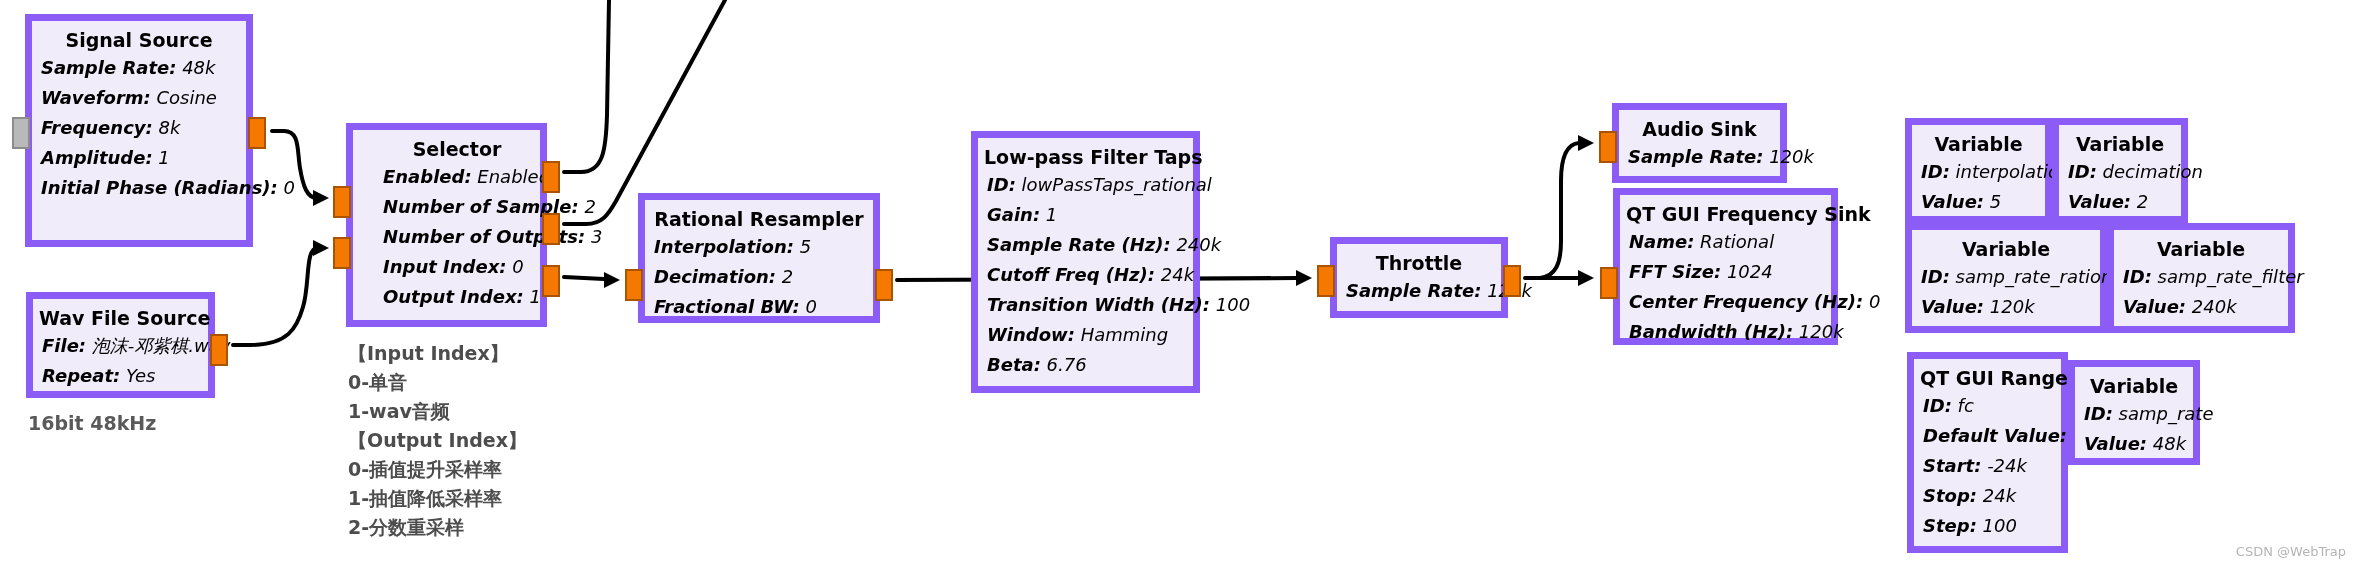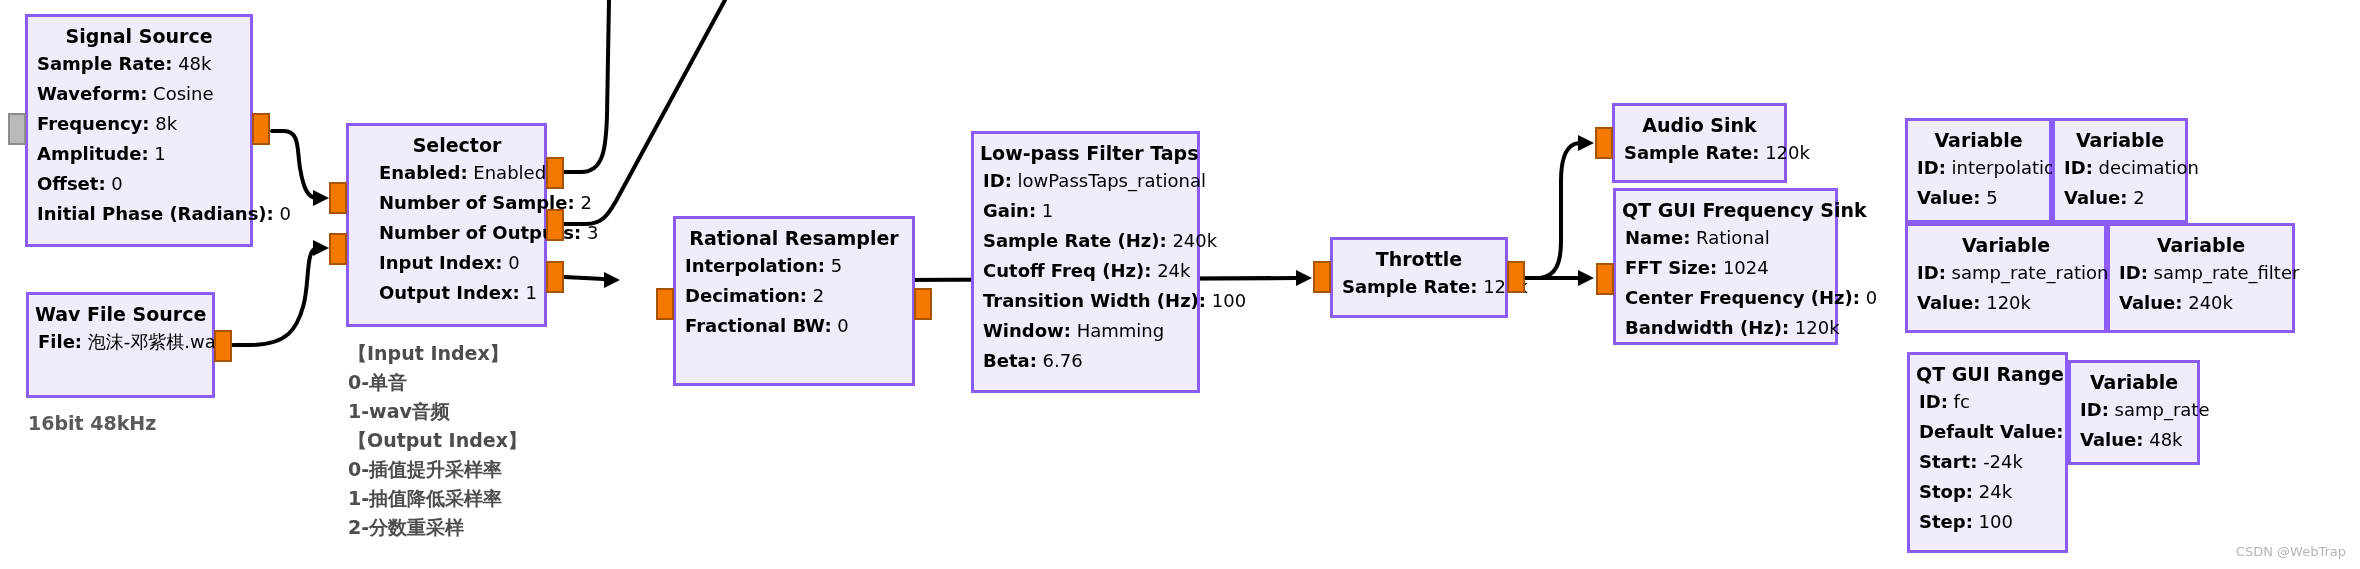--- a/index.html
+++ b/index.html
@@ -1,21 +1,21 @@
 <!DOCTYPE html>
 <html><head>
 <meta charset="utf-8">
 <style>
   html,body{margin:0;padding:0;background:#ffffff;}
   #canvas{position:relative;width:2360px;height:569px;background:#ffffff;overflow:hidden;
           font-family:"DejaVu Sans","Liberation Sans",sans-serif;color:#000;}
   #wires{position:absolute;left:0;top:0;z-index:1;}
-  .block{position:absolute;z-index:2;background:#f0ecf9;border:3px solid #8b5cf6;box-sizing:border-box;}
+  .block{position:absolute;z-index:2;background:#f0ecf9;border:7px solid #8b5cf6;box-sizing:border-box;}
   .btitle{font-weight:bold;font-size:19px;line-height:26px;text-align:center;padding:6px 6px 0 6px;white-space:nowrap;}
-  .param{font-size:18px;line-height:30px;padding:0 9px;white-space:nowrap;}
+  .param{font-size:18px;line-height:30px;padding:0 9px;white-space:nowrap;font-style:italic;}
   .pk{font-weight:bold;}
   .port{position:absolute;width:18px;height:32px;background:#f57900;border:2px solid #a85400;box-sizing:border-box;z-index:3;}
   .port.in{left:-20px;}
   .port.out{right:-20px;}
   .port.msg{background:#b9b9b9;border-color:#8c8c8c;}
   .comment{position:absolute;z-index:0;color:#4d4d4d;font-size:19px;line-height:29px;white-space:nowrap;font-weight:bold;}
   .cline{white-space:pre;}
   #wav-note{color:#5a5a5a;}
   #watermark{position:absolute;right:14px;bottom:10px;color:#b5b5b5;font-size:13px;z-index:4;}
 </style>
@@ -57,52 +57,52 @@
     </g>
   </svg>
 
   <div class="block" style="left:25px;top:14px;width:228px;height:233px;">
     <div class="btitle">Signal Source</div>
     <div>
         <div class="param"><span class="pk">Sample Rate:</span><span class="pv">&nbsp;48k</span></div>
         <div class="param"><span class="pk">Waveform:</span><span class="pv">&nbsp;Cosine</span></div>
         <div class="param"><span class="pk">Frequency:</span><span class="pv">&nbsp;8k</span></div>
         <div class="param"><span class="pk">Amplitude:</span><span class="pv">&nbsp;1</span></div>
-        <div class="param"><span class="pk">Offset:</span><span class="pv">&nbsp;0</span></div>
         <div class="param"><span class="pk">Initial Phase (Radians):</span><span class="pv">&nbsp;0</span></div>
       </div>
     <span class="port in msg" style="top:96px;"></span>
     <span class="port out" style="top:96px;"></span>
   </div>
 
   <div class="block" style="left:26px;top:292px;width:189px;height:106px;">
     <div class="btitle">Wav File Source</div>
     <div>
         <div class="param"><span class="pk">File:</span><span class="pv">&nbsp;泡沫-邓紫棋.wav</span></div>
+        <div class="param"><span class="pk">Repeat:</span><span class="pv">&nbsp;Yes</span></div>
       </div>
     <span class="port out" style="top:35px;"></span>
   </div>
 
   <div class="block" style="left:346px;top:123px;width:201px;height:204px;padding-left:21px;">
     <div class="btitle">Selector</div>
     <div>
         <div class="param"><span class="pk">Enabled:</span><span class="pv">&nbsp;Enabled</span></div>
         <div class="param"><span class="pk">Number of Sample:</span><span class="pv">&nbsp;2</span></div>
         <div class="param"><span class="pk">Number of Outputs:</span><span class="pv">&nbsp;3</span></div>
         <div class="param"><span class="pk">Input Index:</span><span class="pv">&nbsp;0</span></div>
         <div class="param"><span class="pk">Output Index:</span><span class="pv">&nbsp;1</span></div>
       </div>
     <span class="port in" style="top:56px;"></span>
     <span class="port in" style="top:107px;"></span>
     <span class="port out" style="top:31px;"></span>
     <span class="port out" style="top:83px;"></span>
     <span class="port out" style="top:135px;"></span>
   </div>
 
-  <div class="block" style="left:673px;top:193px;width:242px;height:170px;margin-top:23px;">
+  <div class="block" style="left:638px;top:193px;width:242px;height:130px;">
     <div class="btitle">Rational Resampler</div>
     <div>
         <div class="param"><span class="pk">Interpolation:</span><span class="pv">&nbsp;5</span></div>
         <div class="param"><span class="pk">Decimation:</span><span class="pv">&nbsp;2</span></div>
         <div class="param"><span class="pk">Fractional BW:</span><span class="pv">&nbsp;0</span></div>
       </div>
     <span class="port in" style="top:69px;"></span>
     <span class="port out" style="top:69px;"></span>
   </div>
 

